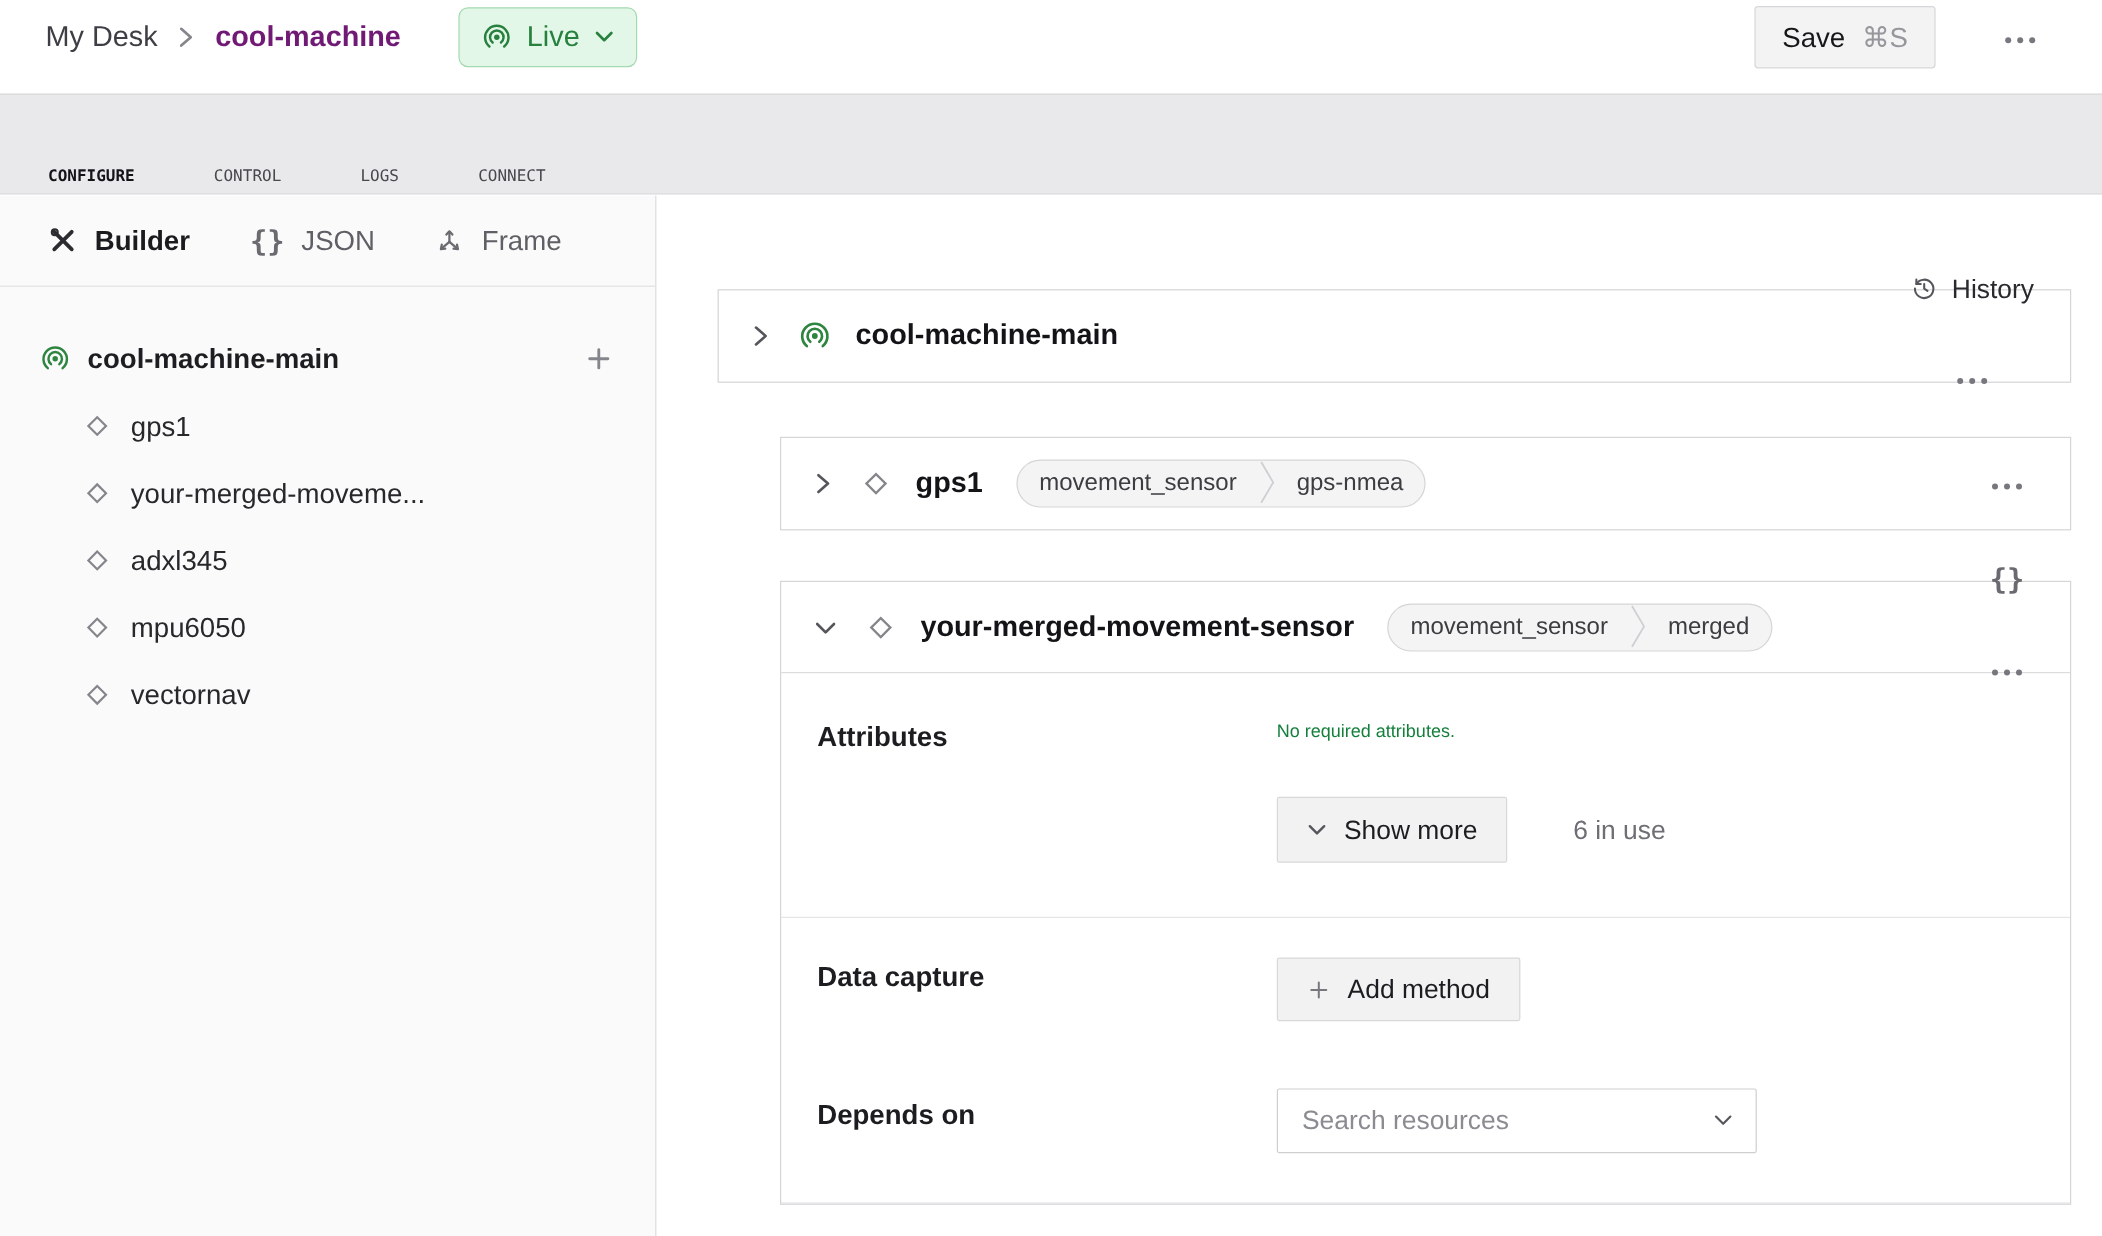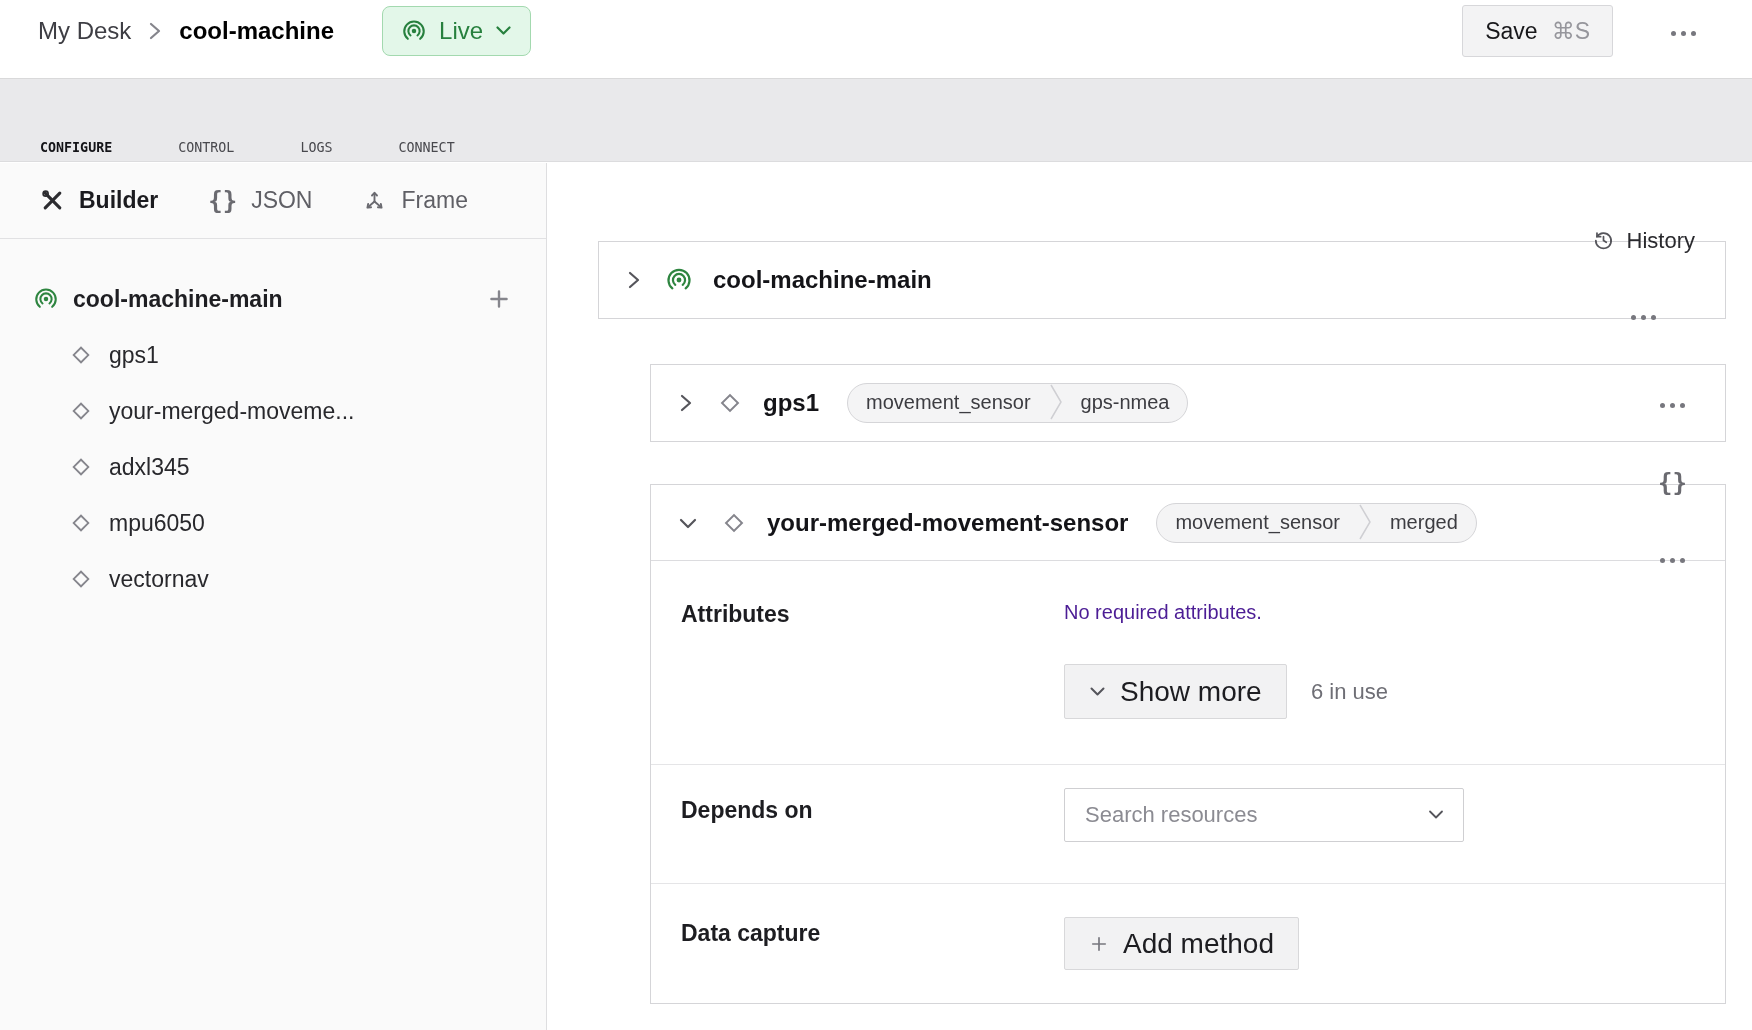--- a/index.html
+++ b/index.html
@@ -10,21 +10,21 @@
   }
   button { font-family: inherit; background:none; border:none; cursor:pointer; color:inherit; }
 
   
   .header {
     position:absolute; top:0; left:0; right:0; height:62px; background:#fff;
     display:flex; align-items:center; padding:0 46px 0 38px;
   }
   .breadcrumb { display:flex; align-items:center; gap:16px; }
   .bc-parent { font-size:24px; color:#3e3e44; }
-  .bc-current { font-size:24px; font-weight:bold; color:#000000; }
+  .bc-current { font-size:24px; font-weight:bold; color:#701a75; }
   .live-badge {
     margin-left:48px; height:50px; padding:0 18px; border-radius:8px;
     background:#e3f7e9; border:1px solid #a3d9af; color:#27803e;
     display:flex; align-items:center; gap:12px; font-size:24px; font-weight:500;
   }
   .header-right { margin-left:auto; display:flex; align-items:center; gap:48px; }
   .save-btn {
     height:52px; padding:0 22px; background:#f3f3f4; border:1px solid #d7d7da; border-radius:3px;
     display:flex; align-items:center; gap:14px; font-size:23px; color:#17171a;
   }
@@ -82,24 +82,24 @@
   .tag-seg { padding:0 18px; line-height:40px; white-space:nowrap; }
 
   .section { position:relative; }
   .sec-attributes { height:204px; border-bottom:1px solid #e5e5e7; }
   .sec-depends { height:119px; border-bottom:1px solid #e5e5e7; }
   .sec-capture { height:119px; }
   .sec-label { position:absolute; left:30px; font-size:23px; font-weight:600; color:#1d1d21; }
   .sec-attributes .sec-label { top:40px; }
   .sec-depends .sec-label { top:32px; }
   .sec-capture .sec-label { top:36px; }
-  .empty-text { position:absolute; left:413px; top:40px; font-size:20px; color:#4c1d95; }
+  .empty-text { position:absolute; left:413px; top:40px; font-size:15px; color:#15803d; }
   .gray-btn {
     background:#f2f2f3; border:1px solid #d8d8da; border-radius:2px;
-    display:flex; align-items:center; gap:14px; font-size:28px; color:#1d1d21; padding:0 24px;
+    display:flex; align-items:center; gap:14px; font-size:22px; color:#1d1d21; padding:0 24px;
   }
   .show-more-btn { position:absolute; left:413px; top:103px; height:55px; }
   .in-use { position:absolute; left:660px; top:118px; font-size:22px; color:#6e6e75; }
   .select-box {
     position:absolute; left:413px; top:23px; width:400px; height:54px;
     background:#fff; border:1px solid #cfcfd2; border-radius:2px;
     display:flex; align-items:center; padding:0 18px 0 20px; cursor:pointer;
   }
   .select-box .ph { font-size:22px; color:#8b8b92; flex:1; }
   .add-method-btn { position:absolute; left:413px; top:33px; height:53px; }
@@ -330,34 +330,34 @@
       <span class="empty-text">No required attributes.</span>
       <button class="gray-btn show-more-btn">
         <svg width="17" height="12" viewBox="0 0 17 12">
             <path d="M2.5 2.5 l6 6 6 -6" fill="none" stroke="#55555b" stroke-width="2" stroke-linecap="round" stroke-linejoin="round"></path>
           </svg>
         <span>Show more</span>
       </button>
       <span class="in-use">6 in use</span>
     </div>
 
+    <div class="section sec-capture">
+      <span class="sec-label">Data capture</span>
+      <button class="gray-btn add-method-btn">
+        <svg width="20" height="20" viewBox="0 0 24 24">
+            <path d="M12 4.5 V19.5 M4.5 12 H19.5" stroke="#77777e" stroke-width="2" stroke-linecap="round"></path>
+          </svg>
+        <span>Add method</span>
+      </button>
+    </div>
+
     <div class="section sec-depends">
       <span class="sec-label">Depends on</span>
       <div class="select-box">
         <span class="ph">Search resources</span>
         <svg width="18" height="12" viewBox="0 0 17 12">
             <path d="M2.5 2.5 l6 6 6 -6" fill="none" stroke="#55555b" stroke-width="1.8" stroke-linecap="round" stroke-linejoin="round"></path>
           </svg>
       </div>
     </div>
-
-    <div class="section sec-capture">
-      <span class="sec-label">Data capture</span>
-      <button class="gray-btn add-method-btn">
-        <svg width="20" height="20" viewBox="0 0 24 24">
-            <path d="M12 4.5 V19.5 M4.5 12 H19.5" stroke="#77777e" stroke-width="2" stroke-linecap="round"></path>
-          </svg>
-        <span>Add method</span>
-      </button>
-    </div>
   </div>
 
 </div>
 
 </body></html>

